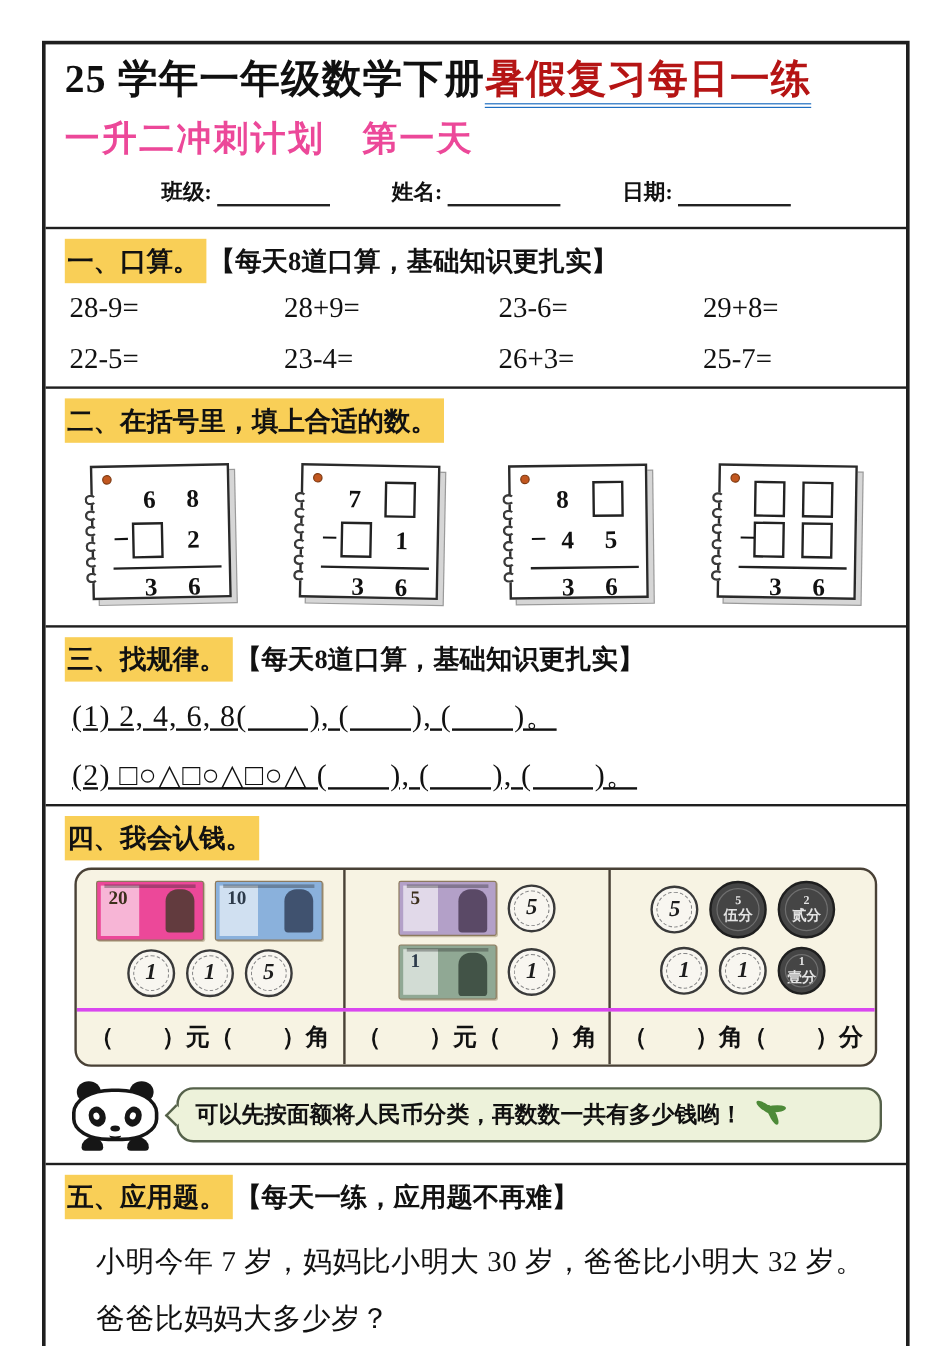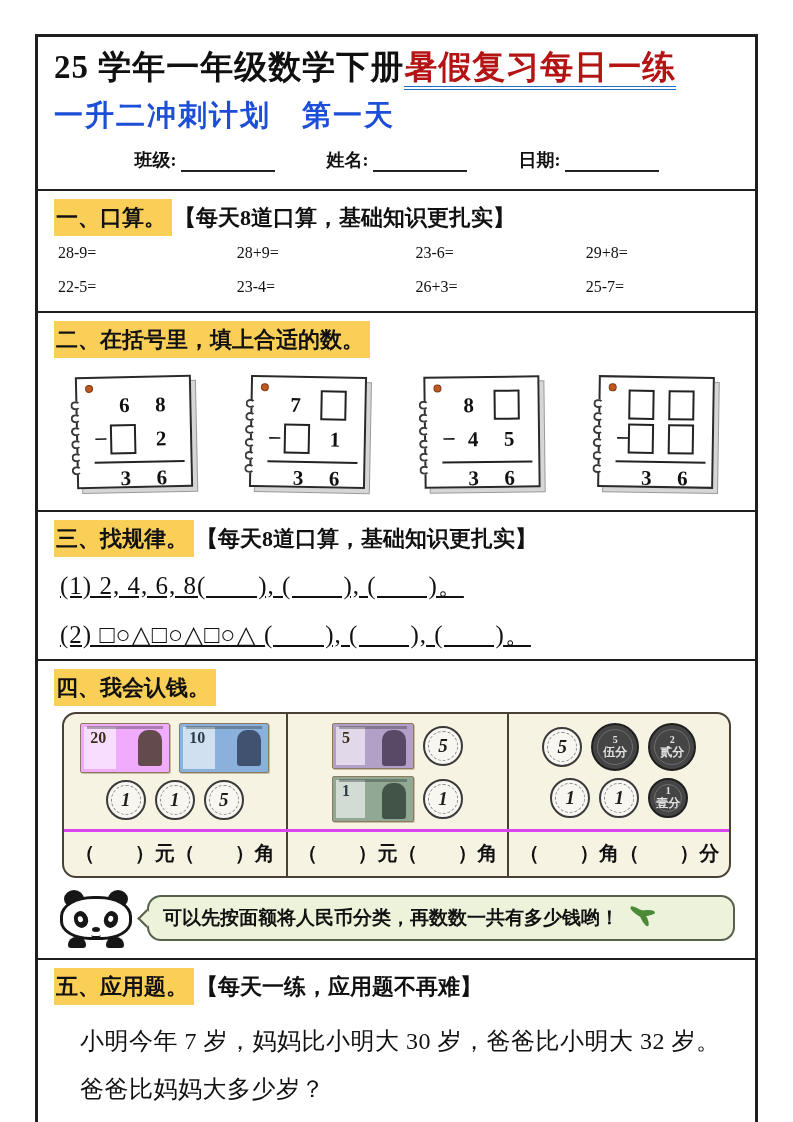--- a/index.html
+++ b/index.html
@@ -8,33 +8,33 @@
 
   .sheet { width:723px; margin:34px auto 0; border:3px solid #1f1f1f; background:#fff; }
   .sec { border-top:2px solid #1f1f1f; padding:8px 16px; position:relative; }
   .sec:first-child { border-top:none; }
 
   
   .hdr { min-height:152px; text-align:left; padding-top:10px; }
   .title-line { font-size:33px; font-weight:bold; letter-spacing:1px; line-height:1.25; }
   .title-black { color:#101010; }
   .title-red { color:#b51414; border-bottom:4px double #1e6ec0; padding-bottom:1px; }
-  .subtitle { font-size:29px; font-weight:bold; color:#1d4ed8; margin-top:8px; letter-spacing:2px; }
+  .subtitle { font-size:29px; font-weight:bold; color:#ec4899; margin-top:8px; letter-spacing:2px; }
   .fields { display:flex; justify-content:center; gap:52px; margin-top:12px; font-size:18px; font-weight:bold;font-family:Liberation Serif, serif; }
   .field { display:flex; align-items:flex-end; gap:4px; }
   .blank { display:inline-block; width:94px; border-bottom:2px solid #222; height:18px; }
 
   
   .h-row { display:flex; align-items:baseline; font-size:22px; font-weight:bold; line-height:1.5; margin-bottom:4px; }
   .hl { background:#f9cf57; padding:2px 6px 2px 2px; }
   .note { margin-left:2px; }
 
   
   .s1 { min-height:122px; }
-  .probs { display:grid; grid-template-columns:1.05fr 1.05fr 1fr 0.9fr; row-gap:16px; font-size:16px; margin-top:8px; padding-left:4px; }
+  .probs { display:grid; grid-template-columns:1.05fr 1.05fr 1fr 0.9fr; row-gap:16px; font-size:24px; margin-top:8px; padding-left:4px; }
 
   
   .s2 { min-height:180px; }
   .cards { display:flex; gap:58px; padding:14px 0 14px 22px; }
   .card { position:relative; width:116px; height:112px; background:#fff; border:2px solid #2a2a2a;
           box-shadow:5px 5px 0 -1px #d6d6d6, 5px 5px 0 0 #9a9a9a; }
   .card.r1 { transform:rotate(-1.2deg); }
   .card.r2 { transform:rotate(1.1deg); }
   .card.r3 { transform:rotate(-0.7deg); }
   .card.r4 { transform:rotate(0.9deg); }
@@ -61,21 +61,21 @@
   .mpanel { padding:9px 6px 7px; display:flex; flex-direction:column; gap:7px; align-items:center; }
   .mpanel + .mpanel { border-left:2px solid #494136; }
   .mrow { display:flex; gap:9px; align-items:center; justify-content:center; }
   .ansrow { display:grid; grid-template-columns:1fr 1fr 1fr; border-top:3px solid #d946ef; }
   .anscell { text-align:center; font-size:20px; font-weight:bold; padding:8px 0 9px; }
   .anscell + .anscell { border-left:2px solid #494136; }
 
   .bill { position:relative; width:90px; height:50px; border-radius:2px; border:1px solid #8c7a5e; box-shadow:1px 1px 0 #c9bfa6; }
   .bill::before { content:""; position:absolute; left:3px; top:3px; bottom:3px; width:36%; background:rgba(255,255,255,.6); }
   .bill.sm { width:82px; height:46px; }
-  .v20 { background:#f0abfc;font-family:Liberation Serif, serif; } .v10 { background:#8ab1dc; } .v5 { background:#b3a0c8; } .v1 { background:#90a894; }
+  .v20 { background:#ec4899;font-family:Liberation Serif, serif; } .v10 { background:#8ab1dc; } .v5 { background:#b3a0c8; } .v1 { background:#90a894; }
   .bill-num { position:absolute; left:9px; top:6px; font-weight:bold; font-size:16px; color:#3c2f1c; line-height:1; }
   .v10 .bill-num,.v1 .bill-num { color:#2c3a4a; }
   .bill-strip { position:absolute; top:2px; left:6px; right:6px; height:3px; background:rgba(40,40,40,.35); }
   .portrait { position:absolute; right:7px; top:6px; width:24px; height:36px; background:#4a392e; opacity:.85; border-radius:10px 10px 3px 3px; }
   .v10 .portrait { background:#33425c; } .v5 .portrait { background:#4a3a55; } .v1 .portrait { background:#35443a; }
 
   .coin { position:relative; width:40px; height:40px; border-radius:50%; background:#f8f6f0; border:2px solid #3a3a3a;
           display:flex; align-items:center; justify-content:center; }
   .coin::before { content:""; position:absolute; inset:3px; border:1px dashed #8a8a8a; border-radius:50%; }
   .coin-num { font-style:italic; font-weight:bold; font-size:19px; color:#1d1d1d; }

